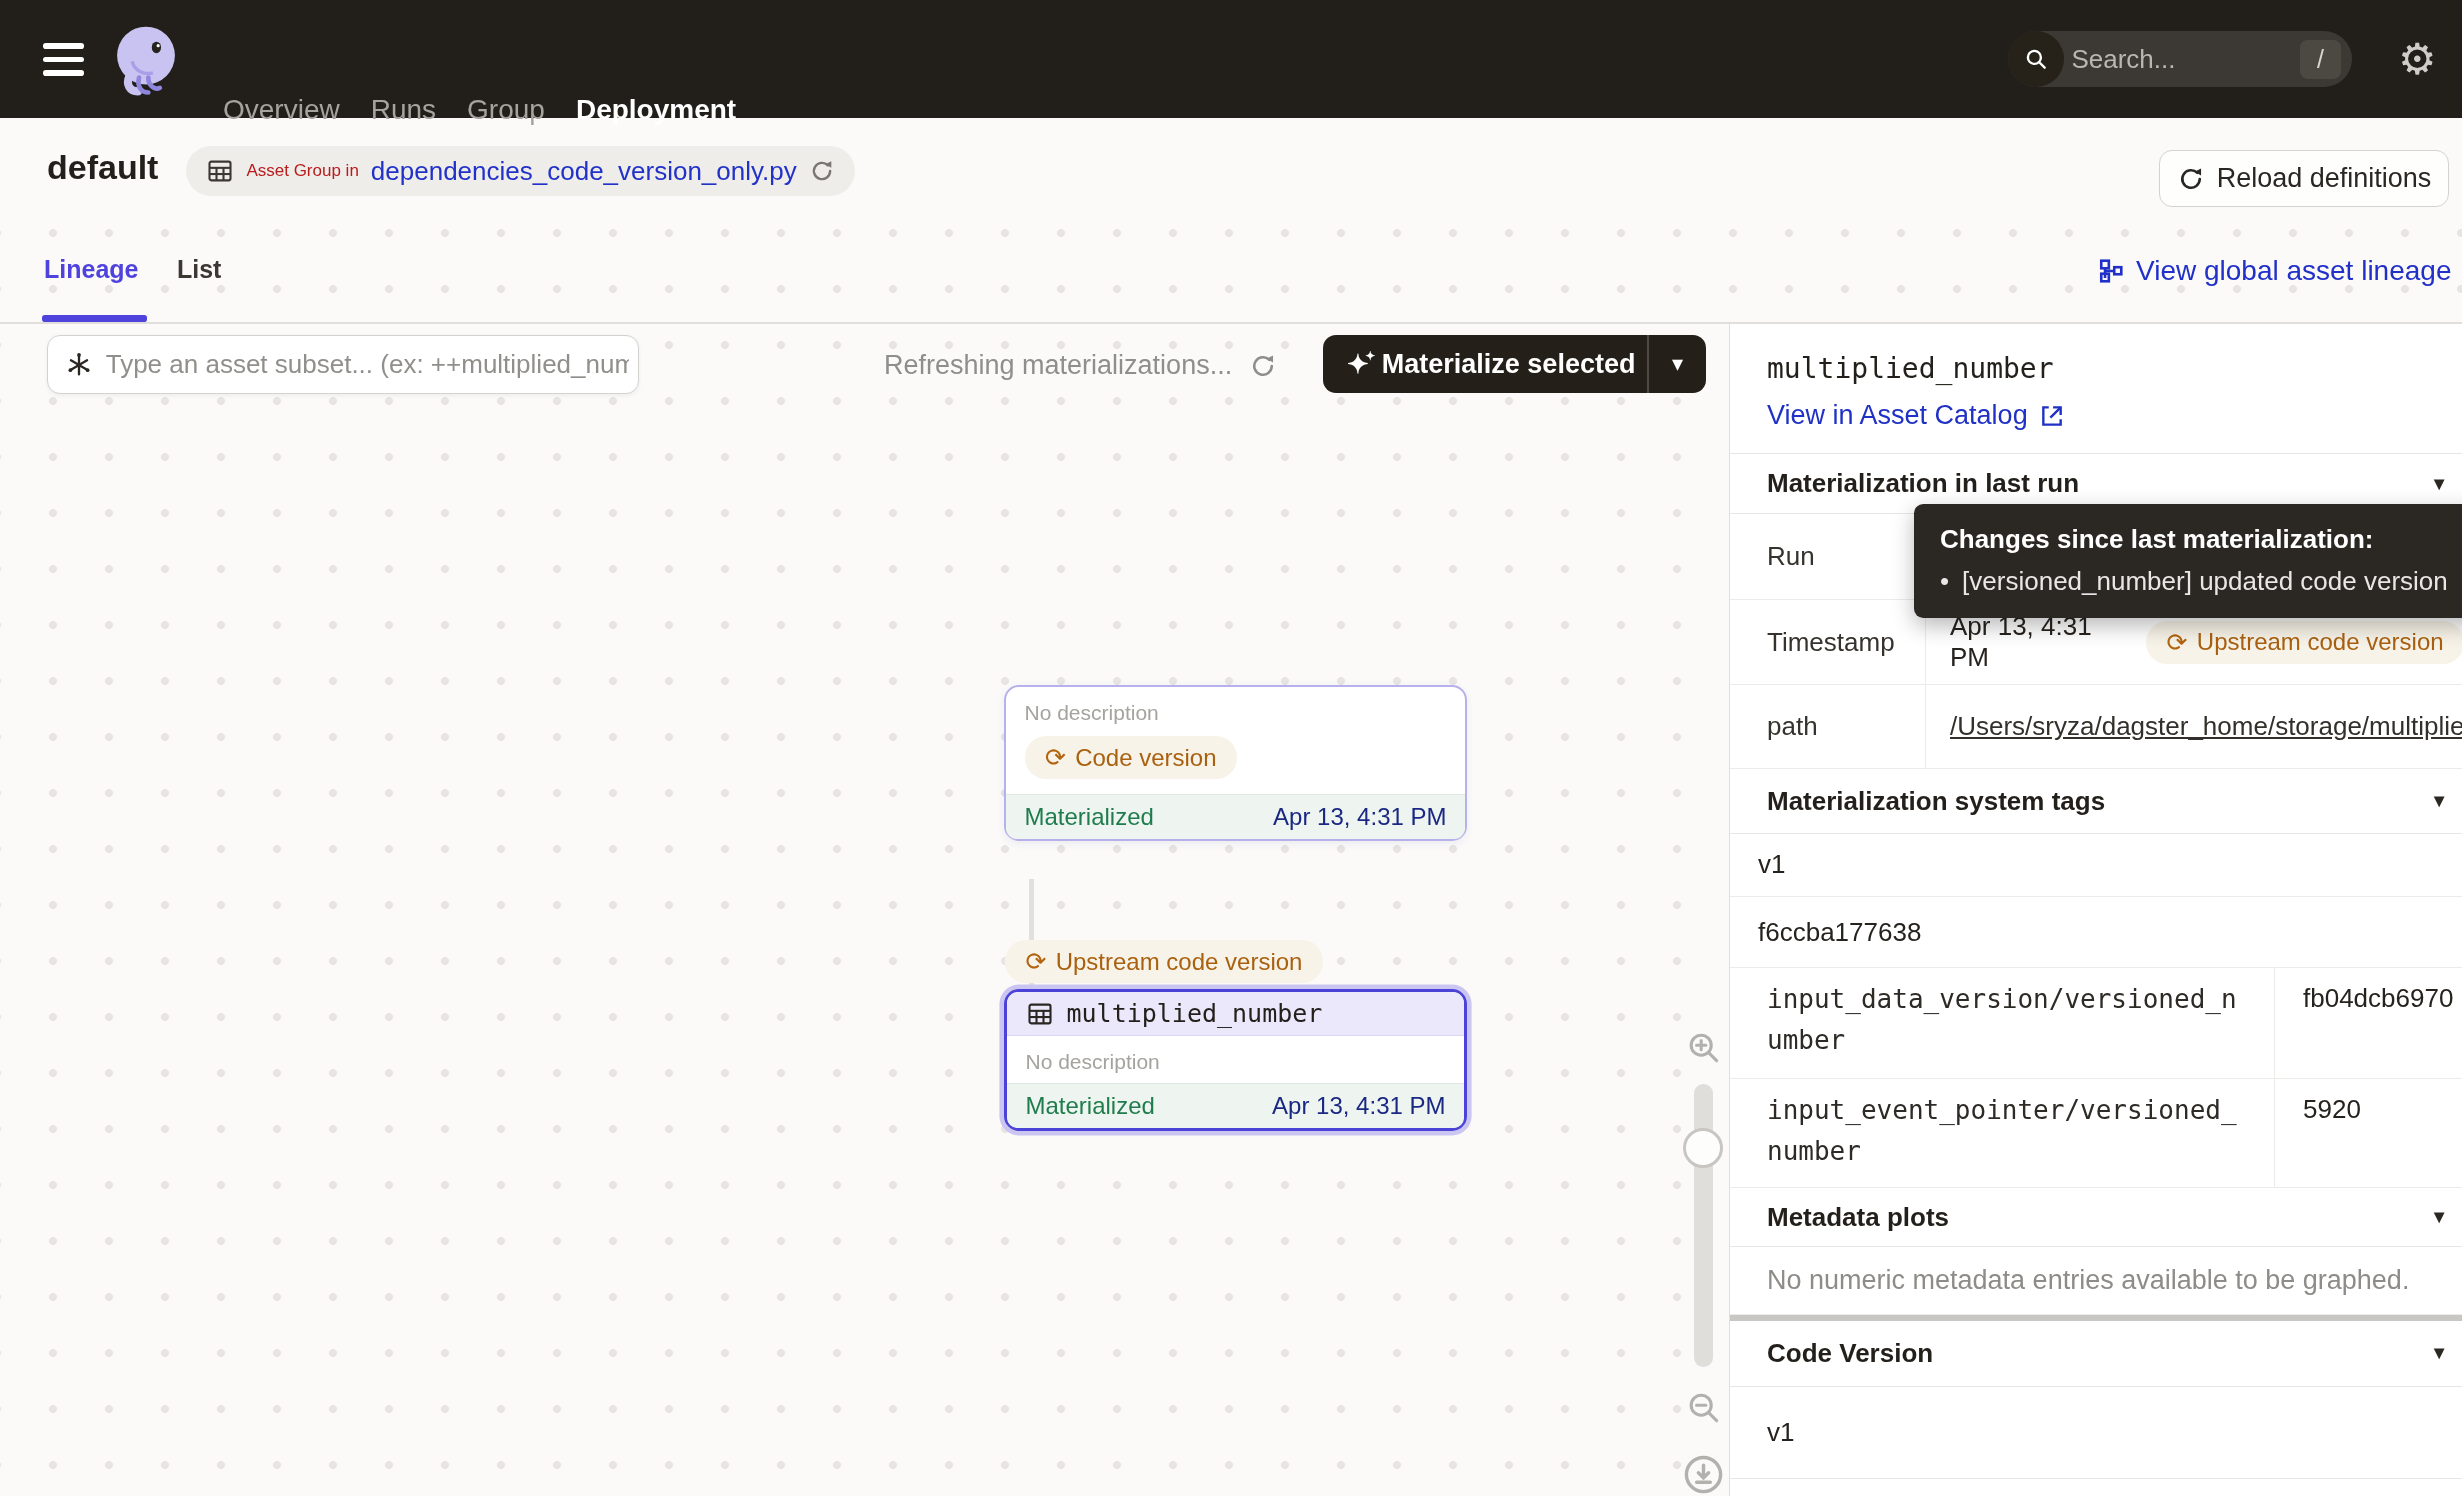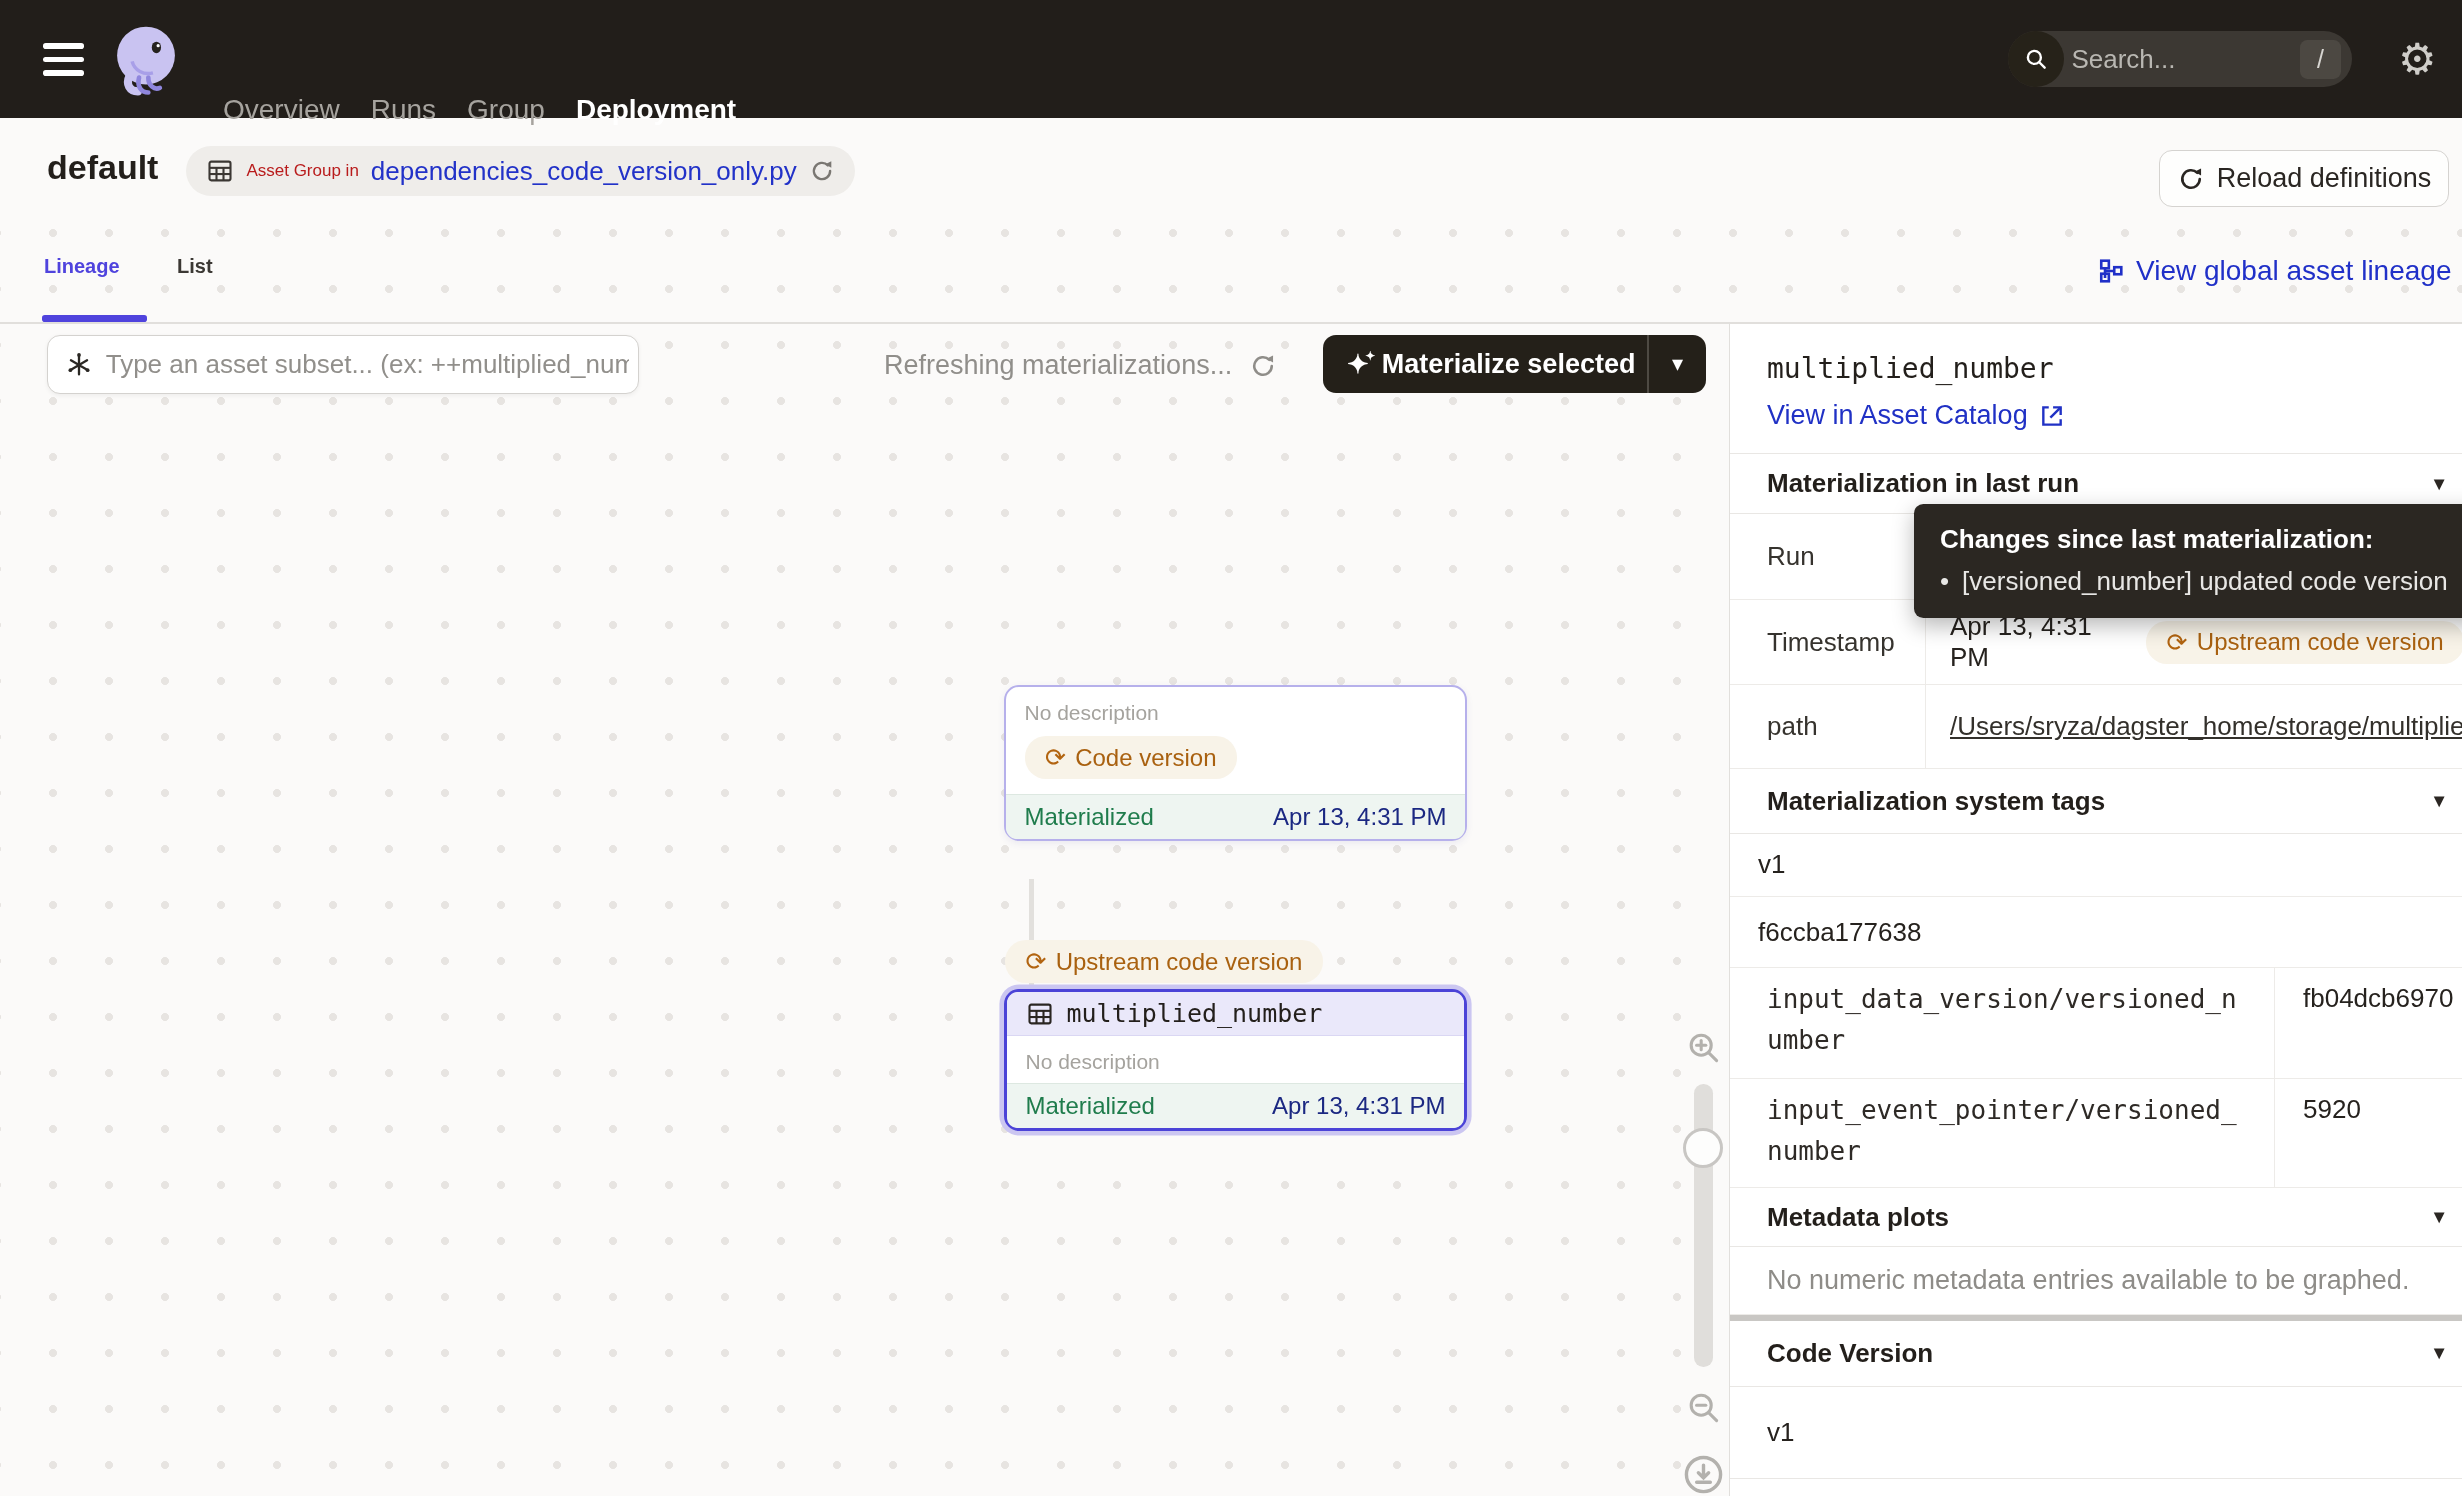--- a/index.html
+++ b/index.html
@@ -34,21 +34,21 @@
 
   
   .page-title { position:absolute; left:47px; top:148px; font-size:34px; font-weight:700; z-index:3; }
   .group-pill { position:absolute; left:186px; top:146px; height:50px; border-radius:25px; background:#EFEDEA; display:flex; align-items:center; gap:12px; padding:0 20.4px; z-index:3; }
   .group-pill .gp-text { font-size:17px; color:#b91c1c; }
   .group-pill a { color:#2232C8; text-decoration:none; font-size:26px; cursor:pointer; }
   .icon-sm { width:28px; height:28px; color:#3B3733; }
   .icon-refresh-gray { width:26px; height:26px; color:#7A7772; cursor:pointer; }
   .reload-btn { position:absolute; left:2159px; top:150px; width:290px; height:57px; border-radius:13px; background:#FEFEFD; border:1.9px solid #D5D3D0; display:flex; align-items:center; justify-content:center; gap:12px; font-size:27px; font-weight:500; color:#2A2622; cursor:pointer; z-index:3; }
   .reload-btn svg { width:28px; height:28px; }
-  .tab { position:absolute; top:255px; font-size:20px; font-weight:700; cursor:pointer; z-index:3; }
+  .tab { position:absolute; top:255px; font-size:25px; font-weight:700; cursor:pointer; z-index:3; }
   .tab-lineage { left:44px; color:#4F43DD; }
   .tab-list { left:177px; color:#3B3834; }
   .tab-underline { position:absolute; left:42px; top:315px; width:105px; height:6.5px; border-radius:2.8px; background:#4F43DD; z-index:3; }
   .global-link { position:absolute; left:2098px; top:255px; display:flex; align-items:center; gap:12px; color:#2030C8; font-size:28px; cursor:pointer; z-index:3; }
   .global-link svg { width:26px; height:26px; }
 
   
   .asset-filter { position:absolute; left:47px; top:335px; width:592px; height:59px; background:#FFFFFF; border:1.9px solid #D4D2CF; border-radius:13px; display:flex; align-items:center; gap:13px; padding:0 9.3px 0 16.7px; box-shadow:0 1.9px 4.6px rgba(0,0,0,0.05); z-index:4; }
   .asset-filter svg { width:28px; height:28px; color:#2A2723; flex:0 0 auto; }
   .asset-filter input { flex:1; min-width:0; border:none; outline:none; font-size:26px; font-family:"Liberation Sans",sans-serif; color:#3A3631; background:transparent; white-space:nowrap; }

